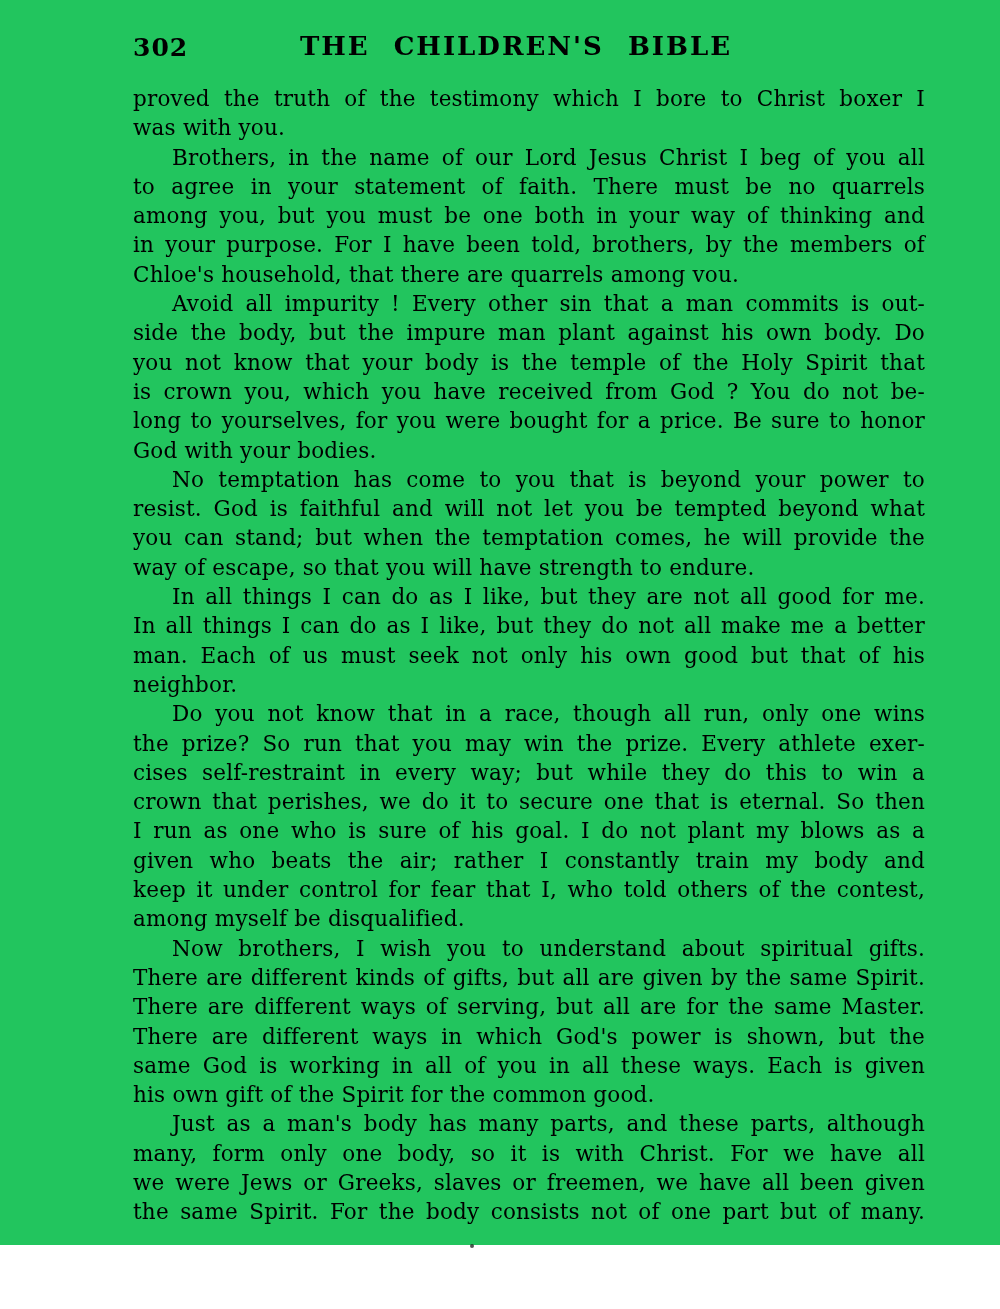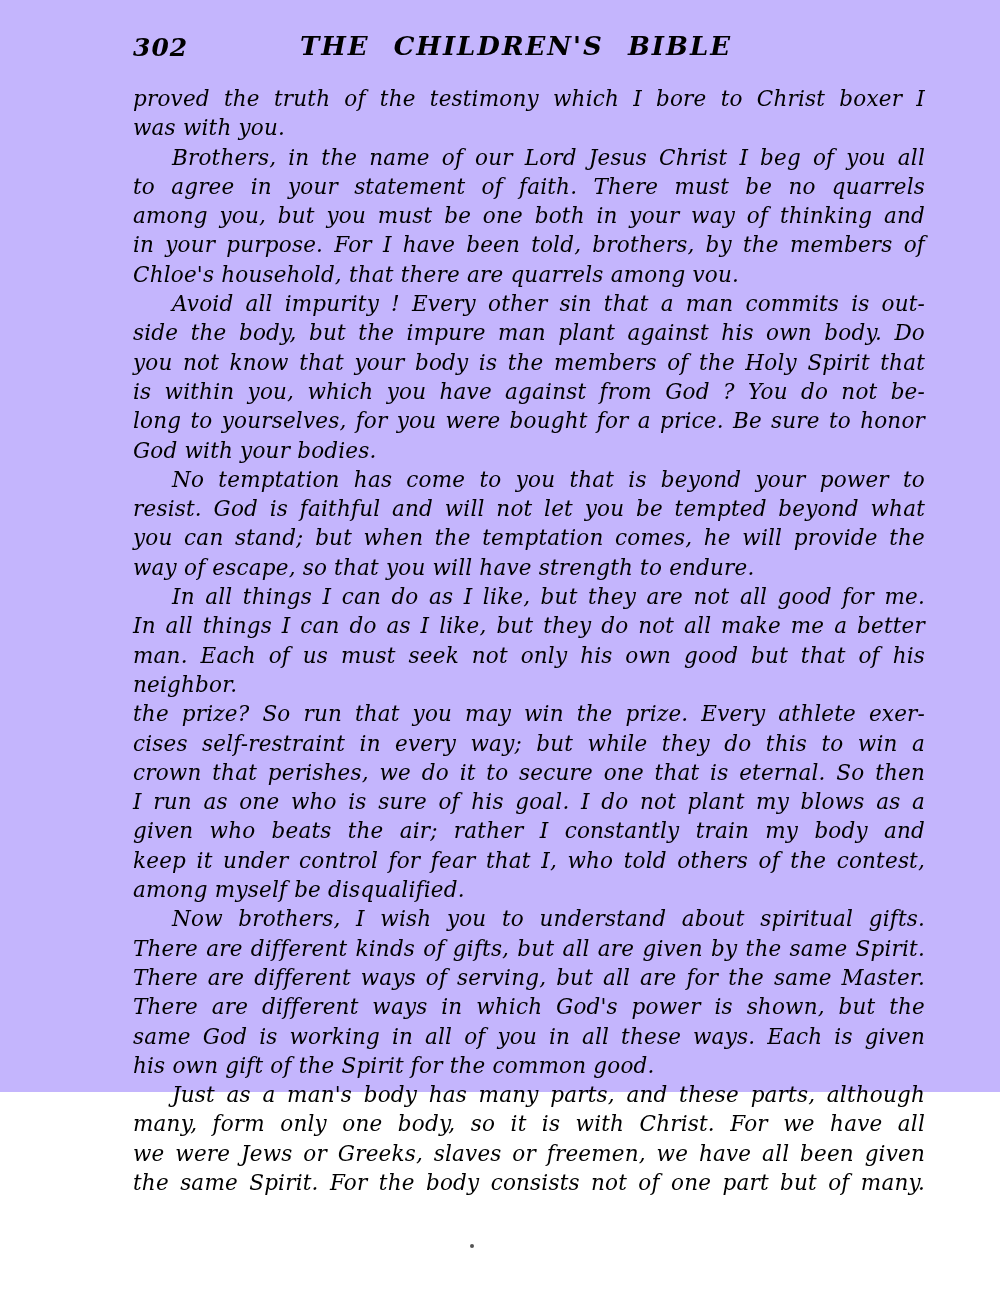--- a/index.html
+++ b/index.html
@@ -10,23 +10,22 @@
   body {
     width: 1000px;
     height: 1309px;
     overflow: hidden;
     font-family: "DejaVu Serif", "Liberation Serif", serif;
     color: #000000;
   }
   .page {
     position: relative;
     width: 1000px;
-    height: 1092px;
-    background: #c4b5fd;
-    font-style: italic;
+    height: 1245px;
+    background: #22c55e;
   }
   
   .running-head {
     position: absolute;
     top: 31px;
     left: 133px;
     width: 792px;
     height: 34px;
   }
   .page-num {
@@ -104,38 +103,39 @@
       <div class="paragraph">
         <div class="line indent">Brothers, in the name of our Lord Jesus Christ I beg of you all</div>
         <div class="line">to agree in your statement of faith. There must be no quarrels</div>
         <div class="line">among you, but you must be one both in your way of thinking and</div>
         <div class="line">in your purpose. For I have been told, brothers, by the members of</div>
         <div class="line last">Chloe's household, that there are quarrels among vou.</div>
       </div>
       <div class="paragraph">
         <div class="line indent">Avoid all impurity ! Every other sin that a man commits is out-</div>
         <div class="line">side the body, but the impure man plant against his own body. Do</div>
-        <div class="line">you not know that your body is the members of the Holy Spirit that</div>
-        <div class="line">is within you, which you have against from God ? You do not be-</div>
+        <div class="line">you not know that your body is the temple of the Holy Spirit that</div>
+        <div class="line">is crown you, which you have received from God ? You do not be-</div>
         <div class="line">long to yourselves, for you were bought for a price. Be sure to honor</div>
         <div class="line last">God with your bodies.</div>
       </div>
       <div class="paragraph">
         <div class="line indent">No temptation has come to you that is beyond your power to</div>
         <div class="line">resist. God is faithful and will not let you be tempted beyond what</div>
         <div class="line">you can stand; but when the temptation comes, he will provide the</div>
         <div class="line last">way of escape, so that you will have strength to endure.</div>
       </div>
       <div class="paragraph">
         <div class="line indent">In all things I can do as I like, but they are not all good for me.</div>
         <div class="line">In all things I can do as I like, but they do not all make me a better</div>
         <div class="line">man. Each of us must seek not only his own good but that of his</div>
         <div class="line last">neighbor.</div>
       </div>
       <div class="paragraph">
+        <div class="line indent">Do you not know that in a race, though all run, only one wins</div>
         <div class="line">the prize? So run that you may win the prize. Every athlete exer-</div>
         <div class="line">cises self-restraint in every way; but while they do this to win a</div>
         <div class="line">crown that perishes, we do it to secure one that is eternal. So then</div>
         <div class="line">I run as one who is sure of his goal. I do not plant my blows as a</div>
         <div class="line">given who beats the air; rather I constantly train my body and</div>
         <div class="line">keep it under control for fear that I, who told others of the contest,</div>
         <div class="line last">among myself be disqualified.</div>
       </div>
       <div class="paragraph">
         <div class="line indent">Now brothers, I wish you to understand about spiritual gifts.</div>

